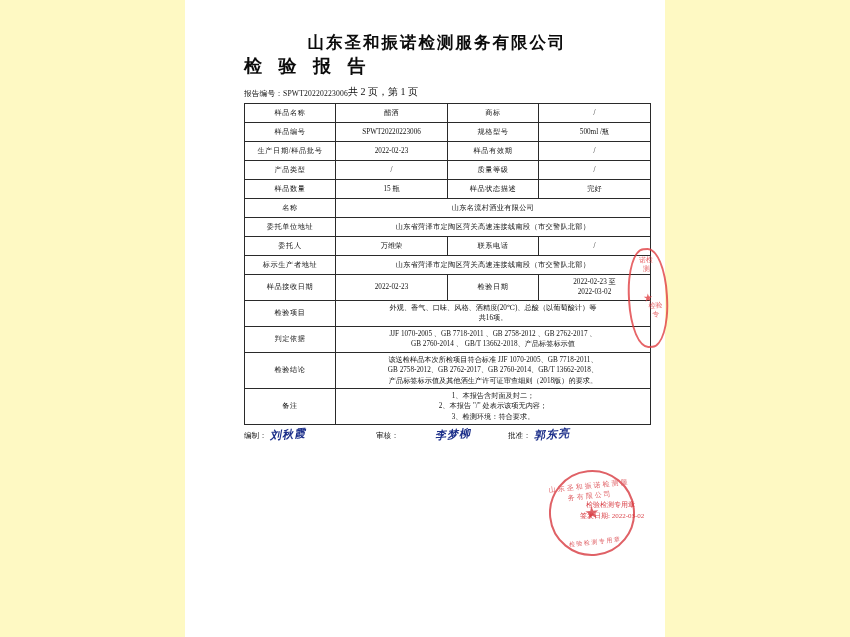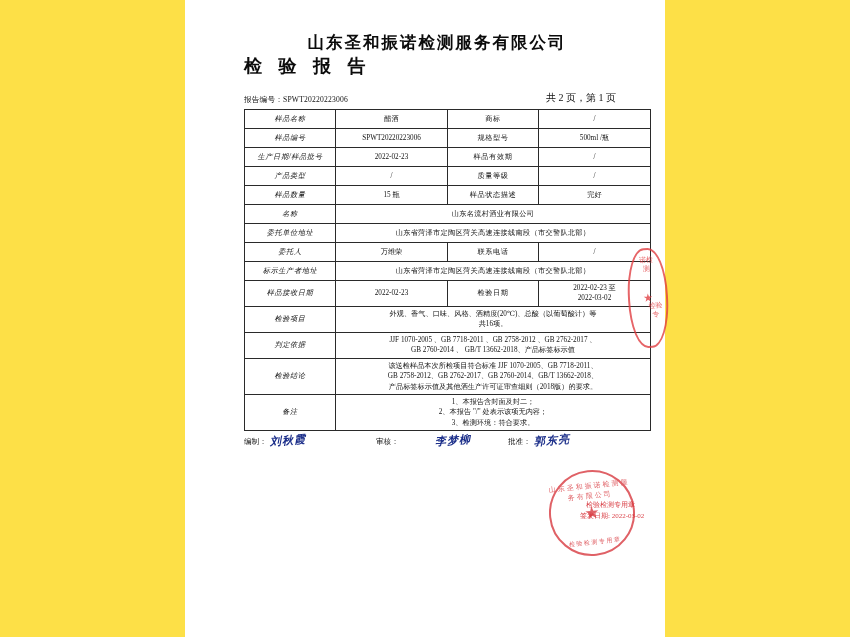--- a/index.html
+++ b/index.html
@@ -12,21 +12,21 @@
     height: 637px;
     font-family: "Liberation Serif", "DejaVu Serif", serif;
     color: #111111;
     overflow: hidden;
     position: relative;
   }
   .page {
     position: absolute;
     left: 0; top: 0;
     width: 850px; height: 637px;
-    background: #fde047;
+    background: #fef9c3;
   }
   
   .paper-tint {
     position: absolute;
     left: 185px; top: 0; width: 480px; height: 637px;
     background: #ffffff;
     pointer-events: none;
   }
 
   .doc {
@@ -46,23 +46,23 @@
   }
   .title-sub {
     font-size: 18px;
     font-weight: bold;
     letter-spacing: 6px;
     color: #0b0b0b;
   }
 
   .meta-row {
     display: flex;
-    justify-content: space-between;
+    justify-content: flex-start;
     align-items: flex-end;
-    margin-top: 13px;
+    margin-top: 7px;
     font-size: 7.6px;
   }
   .report-no {
     letter-spacing: 0.2px;
   }
   .page-no {
     font-size: 10px;
     margin-right: 14px;
   }
 
@@ -78,21 +78,20 @@
     text-align: center;
     vertical-align: middle;
     padding: 2px 2px;
     line-height: 1.45;
     height: 14px;
     color: #141414;
   }
   td.lbl {
     width: 86px;
     letter-spacing: 0.6px;
-    font-style: italic;
   }
   td.lbl2 {
     width: 86px;
     letter-spacing: 0.6px;
   }
   td.val {
     width: 107px;
   }
   td.valwide {
     letter-spacing: 0.3px;

